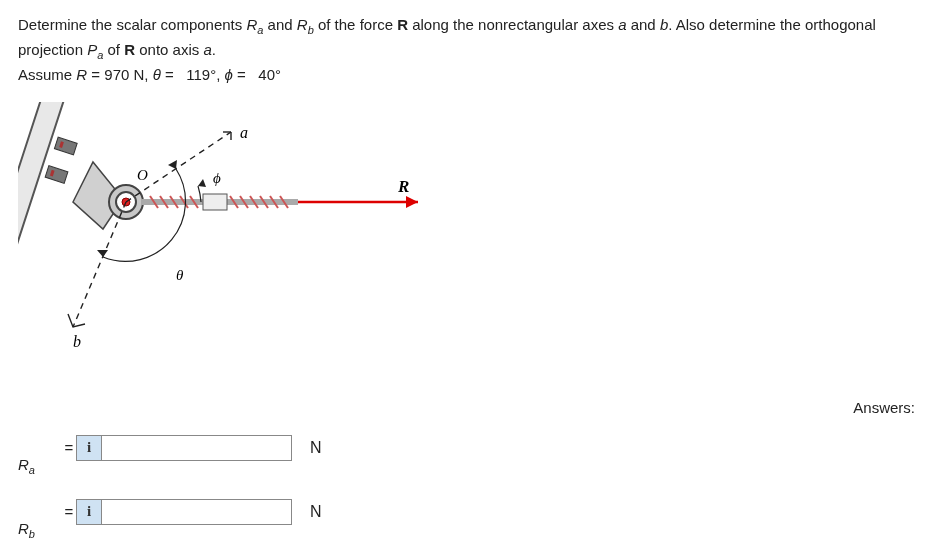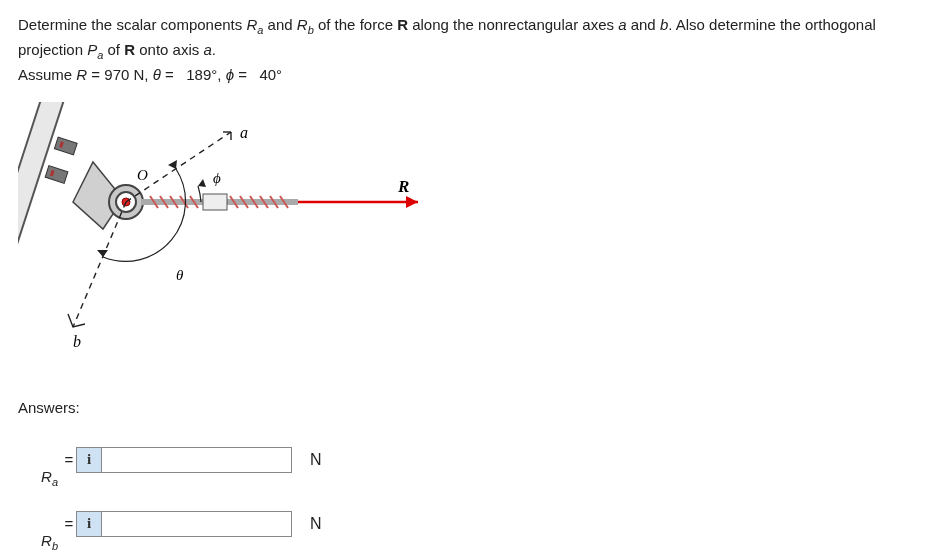--- a/index.html
+++ b/index.html
@@ -18,31 +18,32 @@
   .sub {
     font-size: 11px;
     vertical-align: sub;
   }
   i.var { font-style: italic; }
   b.vec { font-weight: bold; font-style: normal; }
   .figure {
     margin: 8px 0 24px 0;
   }
   .answers-label {
-    margin: 18px 0 16px 0;
+    margin: 18px 0 4px 0;
+    text-align: right;
   }
   .answer-row {
     display: flex;
     align-items: center;
     margin-bottom: 8px;
     font-style: italic;
   }
   .answer-row .lhs {
     width: 40px;
-    text-align: right;
+    text-align: left;
     padding-right: 4px;
     margin-top: 36px;
   }
   .answer-row .lhs .base { font-style: italic; }
   .answer-row .lhs .sub2 {
     font-style: italic;
     font-size: 11px;
     vertical-align: sub;
   }
   .answer-row .eq {
@@ -82,21 +83,21 @@
     font-style: normal;
     font-size: 16px;
   }
 </style>
 </head>
 <body>
 
 <div class="prompt">
   <span>Determine the scalar components </span><i class="var"><span>R</span><span class="sub">a</span></i><span> and </span><i class="var"><span>R</span><span class="sub">b</span></i><span> of the force </span><b class="vec">R</b><span> along the nonrectangular axes </span><i class="var">a</i><span> and </span><i class="var">b</i><span>. Also determine the orthogonal projection </span><i class="var"><span>P</span><span class="sub">a</span></i><span> of </span><b class="vec">R</b><span> onto axis </span><i class="var">a</i><span>.</span>
   <br>
-  <span>Assume </span><i class="var">R</i><span> = 970 N, </span><i class="var">θ</i><span> = </span>&nbsp;&nbsp;<span>189°</span><span>, </span><i class="var">ϕ</i><span> = </span>&nbsp;&nbsp;<span>40°</span>
+  <span>Assume </span><i class="var">R</i><span> = 970 N, </span><i class="var">θ</i><span> = </span>&nbsp;&nbsp;<span>119°</span><span>, </span><i class="var">ϕ</i><span> = </span>&nbsp;&nbsp;<span>40°</span>
 </div>
 
 <div class="figure">
   <svg width="420" height="270" viewBox="0 0 420 270">
 
     <g>
       <rect x="-10" y="-5" width="22" height="230" fill="#e8e8e8" stroke="#555" stroke-width="2" transform="rotate(18 60 110)"></rect>
     </g>
 
     <g transform="rotate(18 60 110)">

